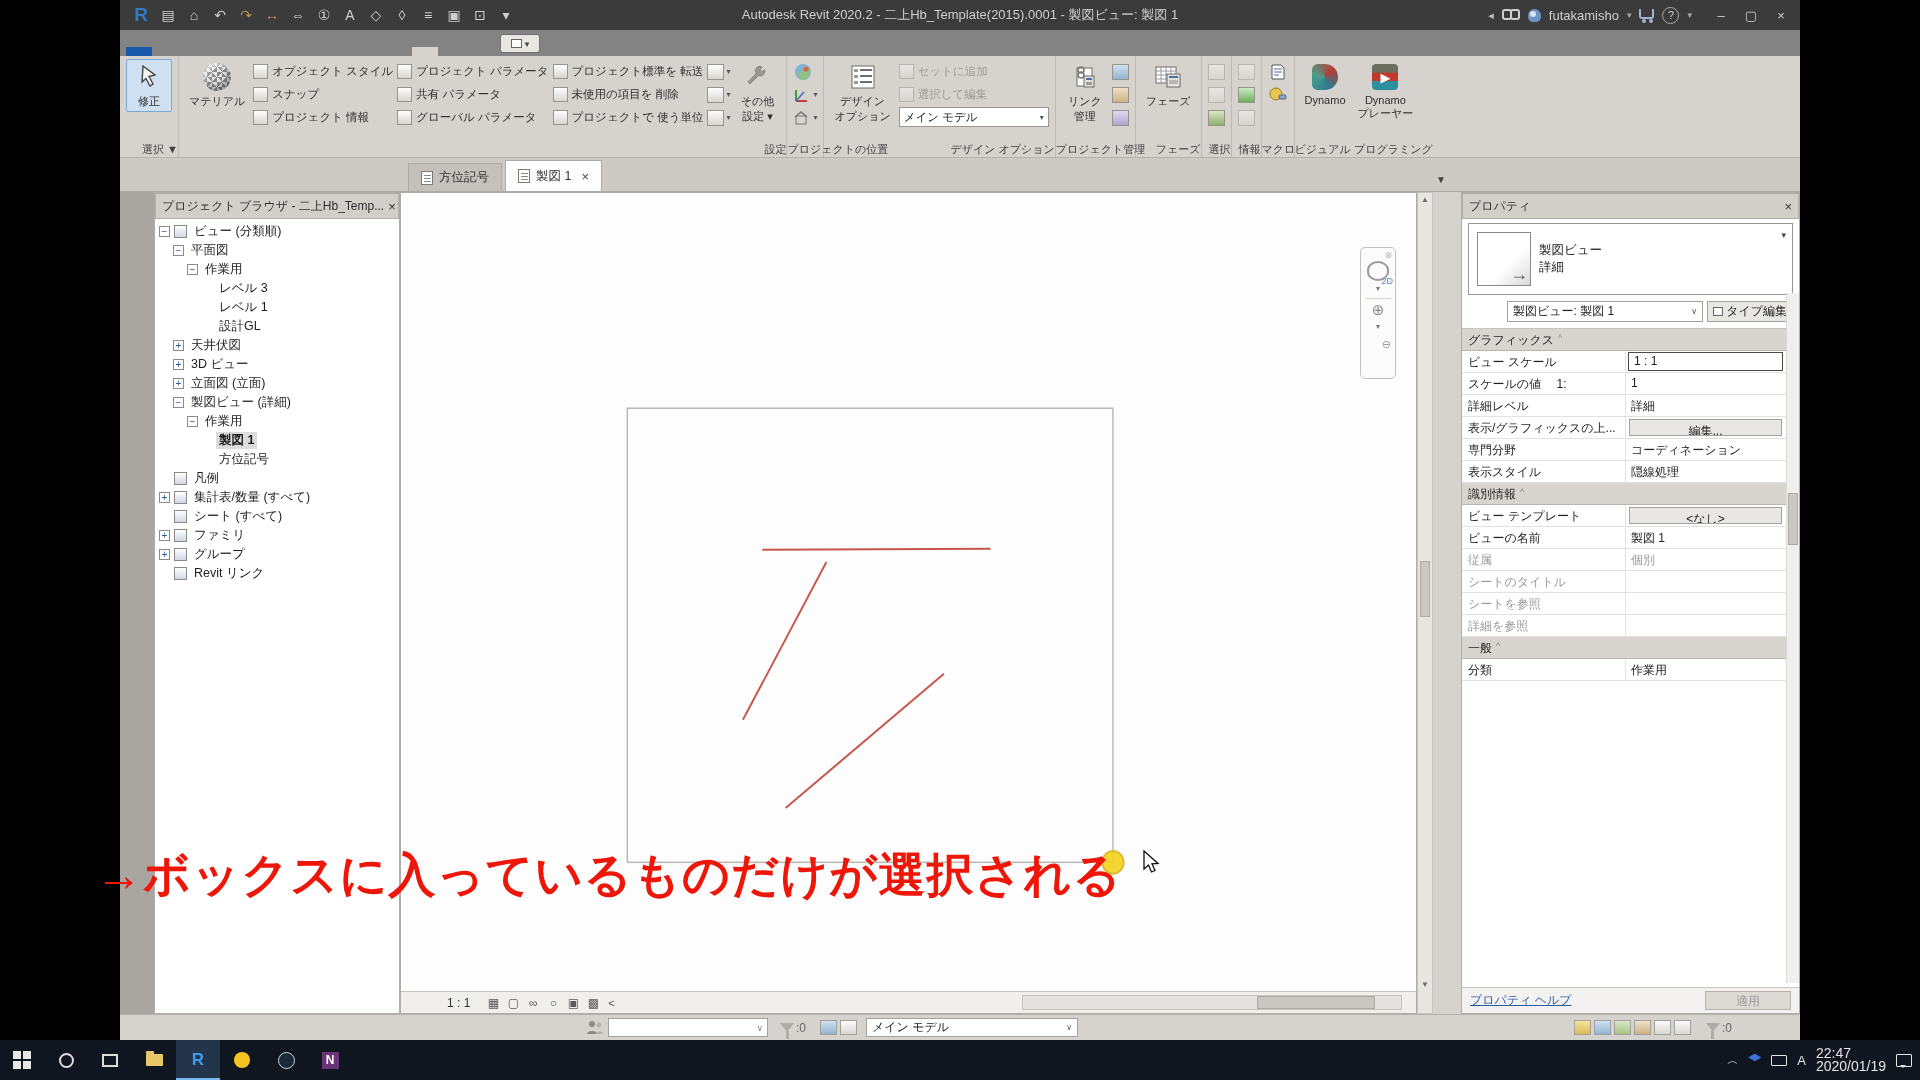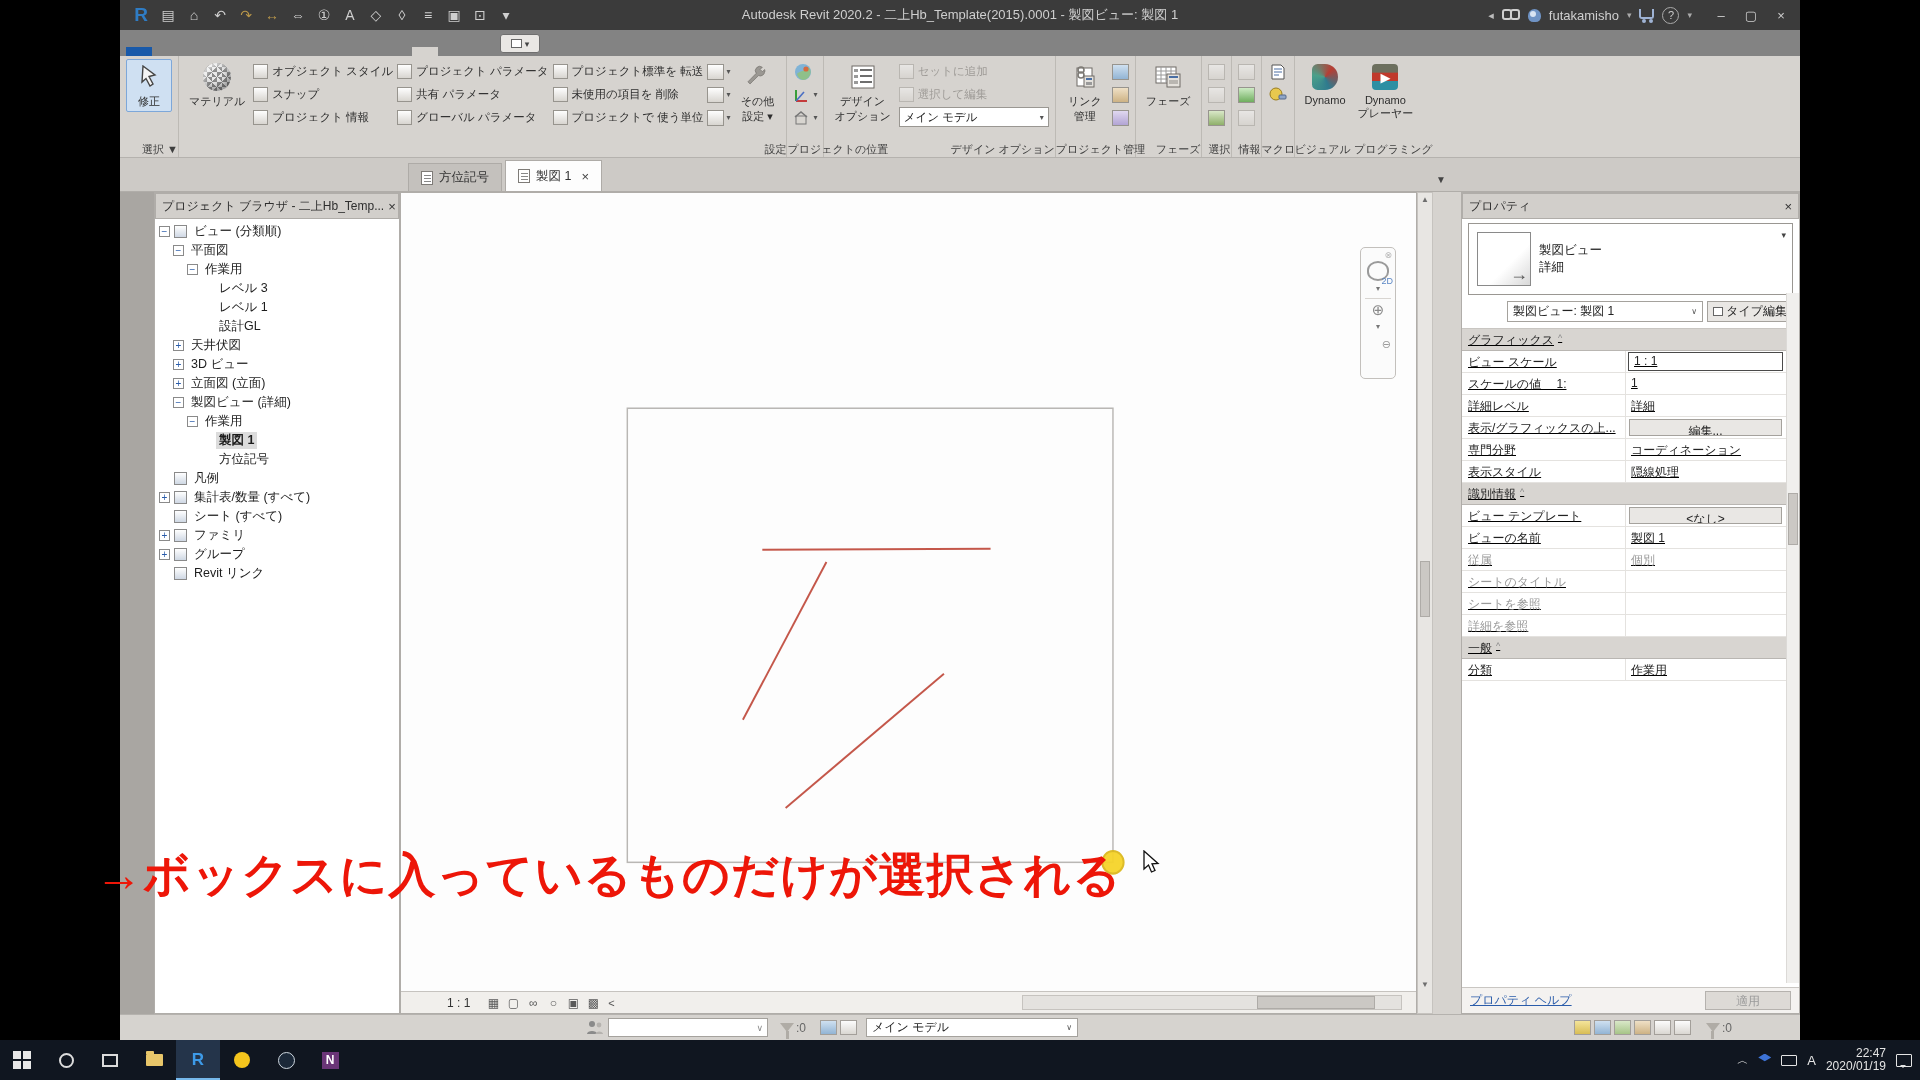--- a/index.html
+++ b/index.html
@@ -153,21 +153,21 @@
           background:linear-gradient(135deg,#fff 60%,#d8d8d8); position:relative; }
   .tsic:after { content:"→"; position:absolute; right:2px; bottom:0px; font-size:18px; color:#555; }
   .tslines { font-size:12.5px; color:#222; line-height:17px; }
   .tsdrop { position:absolute; right:6px; top:6px; font-size:9px; color:#444; }
   .instrow { margin:6px 6px 0; display:flex; gap:4px; align-items:center;padding-left:39px; }
   .instcombo { flex:1; height:21px; border:1px solid #a5a29d; background:#fff; font-size:12px; color:#222;
                display:flex; align-items:center; justify-content:space-between; padding:0 5px; }
   .typeedit { height:21px; border:1px solid #a5a29d; background:#e9e7e4; font-size:12px; color:#222;
               display:flex; align-items:center; gap:3px; padding:0 5px; }
   .typeedit .sq { width:10px; height:9px; border:1px solid #666; background:#fff; }
-  .prows { margin-top:6px; border-top:1px solid #c9c6c2;text-decoration:underline; }
+  .prows { margin-top:6px; border-top:1px solid #c9c6c2; }
   .prow { display:flex; height:22px; border-bottom:1px solid #e4e2df; font-size:12px; align-items:stretch; }
   .plab { width:164px; padding:3px 4px 0 6px; color:#222; border-right:1px solid #e4e2df;
           white-space:nowrap; overflow:hidden; }
   .pval { flex:1; padding:3px 5px 0; color:#222; white-space:nowrap; overflow:hidden; }
   .pchev { width:14px; color:#8a8a8a; font-size:9px; padding-top:4px; }
   .prow.section { background:#d8d5d1; border-bottom:1px solid #b9b6b2; }
   .prow.section .plab { width:auto; border:none; font-size:12px; color:#1d1d1d; }
   .prow.dim .plab, .prow.dim .pval { color:#9a9a9a; }
   .prow.input .pval { border:1px solid #4a4a4a; background:#fff; margin:1px 2px; padding:1px 5px 0; }
   .prow.btn .pval { border:1px solid #a5a29d; background:#e9e7e4; margin:2px 3px; text-align:center; }
@@ -211,21 +211,21 @@
   .rvt { color:#3d9ae8; font-weight:bold; font-size:17px; }
   .ycirc { width:16px; height:16px; border-radius:50%; background:#f5c51d; }
   .steam { width:17px; height:17px; border-radius:50%; background:#1b2838; border:1.5px solid #cfd8e0; }
   .onen { width:17px; height:17px; background:#6a3577; color:#fff; font-size:12px; font-weight:bold;
           display:flex; align-items:center; justify-content:center; }
   .tright { position:absolute; right:8px; display:flex; align-items:center; gap:10px; color:#e4e4e4; }
   .chev { font-size:11px; }
   .dbox { width:13px; height:13px; background:#3d73d6; clip-path:polygon(50% 0,100% 30%,50% 60%,0 30%); }
   .kbd { width:16px; height:11px; border:1.5px solid #e4e4e4; border-radius:1px; }
   .ime { font-size:13px; }
-  .clock { text-align:right; font-size:12px; line-height:13px; }
+  .clock { text-align:left; font-size:14px; line-height:13px; }
   .bubble { width:16px; height:13px; border:1.5px solid #e4e4e4; border-radius:1px; position:relative; }
   .bubble:after { content:""; position:absolute; left:3px; bottom:-5px; border:3px solid transparent; border-top-color:#e4e4e4; }
 
   
   .annotation { position:absolute; left:95px; top:840px; z-index:60; font-weight:bold; font-size:47px;
                 color:#ed1608; line-height:70px; white-space:nowrap; letter-spacing:1px; }
   #cursor { position:absolute; left:1140px; top:850px; z-index:70; }
 </style>
 </head>
 <body>

